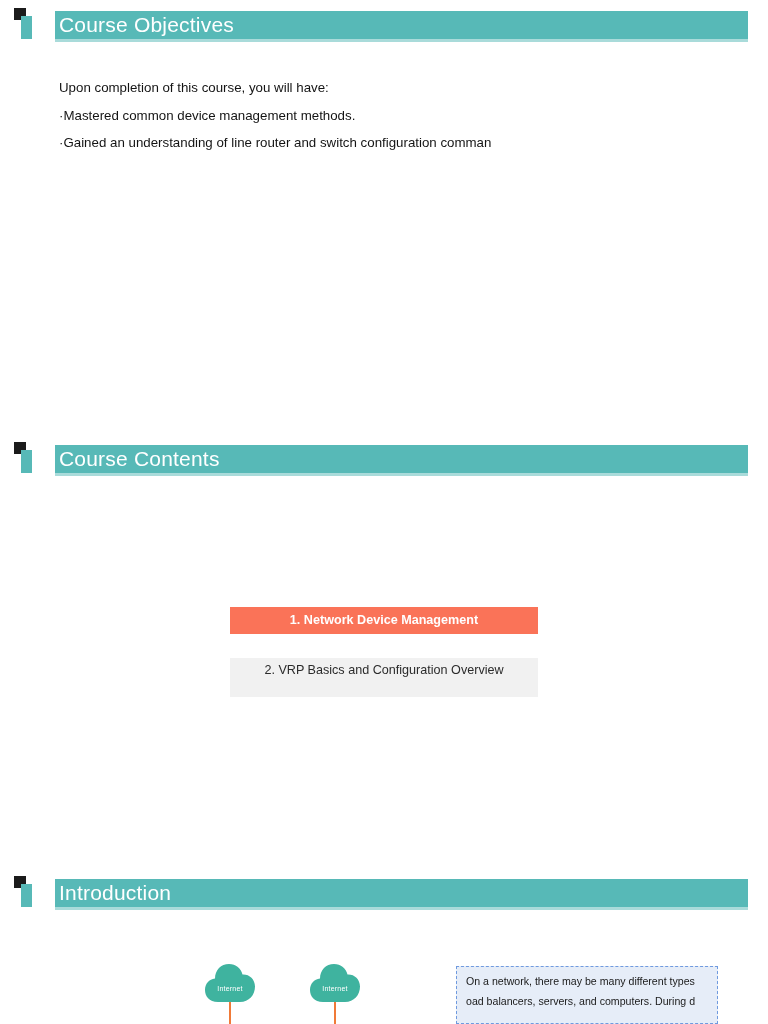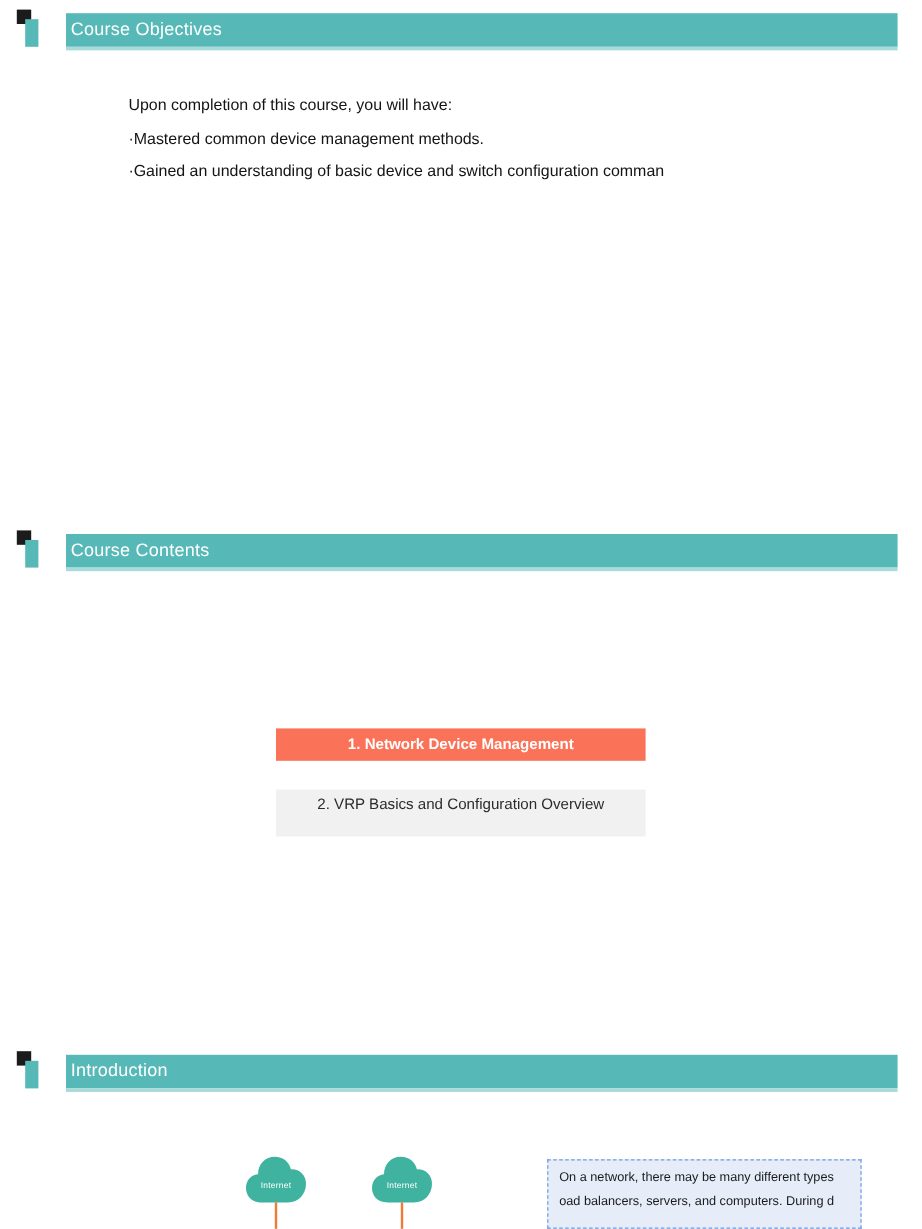--- a/index.html
+++ b/index.html
@@ -48,21 +48,21 @@
     width: 693px;
     height: 3px;
     background: #a9dbda;
   }
   .hdr-title {
     position: absolute;
     left: 59px;
     top: 13px;
     height: 24px;
     line-height: 24px;
-    font-size: 15px;
+    font-size: 21px;
     color: #ffffff;
     letter-spacing: 0.2px;
     white-space: nowrap;
   }
   .deco-black {
     position: absolute;
     left: 14px;
     top: 8px;
     width: 12px;
     height: 12px;
@@ -82,21 +82,20 @@
     position: absolute;
     left: 59px;
     top: 74px;
     width: 640px;
   }
   .body-line {
     font-size: 13.3px;
     line-height: 27.5px;
     color: #141414;
     white-space: pre;
-    margin-left: 48px;
   }
 
   
   .chip {
     position: absolute;
     left: 230px;
     width: 308px;
     height: 27px;
     line-height: 27px;
     text-align: center;
@@ -180,21 +179,21 @@
     <div class="deco-black"></div>
     <div class="deco-teal"></div>
     <div class="hdr-bar"></div>
     <div class="hdr-underline"></div>
     <div class="hdr-title">Course Objectives</div>
   </div>
 
   <div class="body-block">
     <div class="body-line">Upon completion of this course, you will have:</div>
     <div class="body-line">·Mastered common device management methods.</div>
-    <div class="body-line">·Gained an understanding of basic device and switch configuration comman</div>
+    <div class="body-line">·Gained an understanding of line router and switch configuration comman</div>
   </div>
 </div>
 
 <div class="slide" style="top:434px; height:434px;">
 
   <div class="section-header">
     <div class="deco-black"></div>
     <div class="deco-teal"></div>
     <div class="hdr-bar"></div>
     <div class="hdr-underline"></div>

